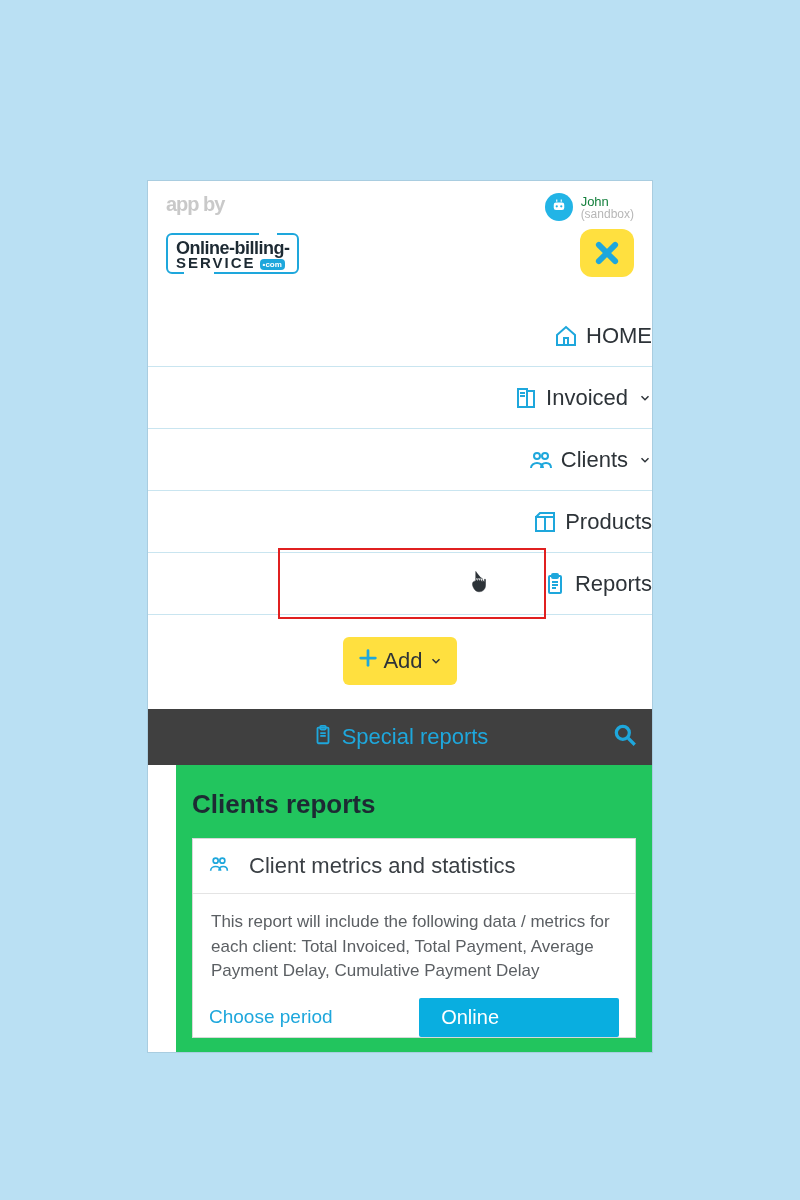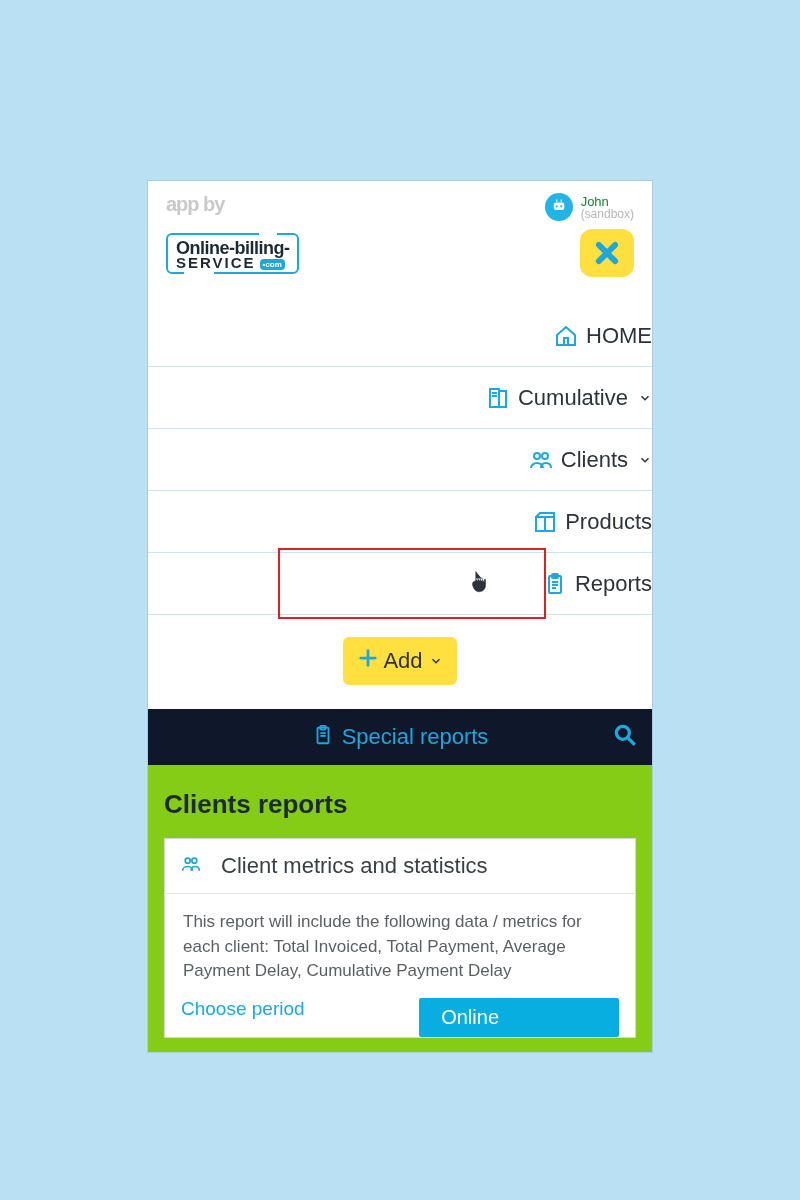--- a/index.html
+++ b/index.html
@@ -143,38 +143,39 @@
     padding: 10px 14px;
     display:flex; align-items:center; gap:4px;
     font-size:22px; color:#2d3338;
     cursor:pointer;
   }
   .add-btn .plus svg { width:22px; height:22px; stroke:#1ea7dc; stroke-width:3; fill:none; stroke-linecap:round;}
   .add-btn .chev svg { width:14px; height:14px; }
 
   
   .strip {
-    background:#0f172a;
+    background:#404040;
     height:56px;
     display:flex; align-items:center; justify-content:center;
     gap:8px; position:relative;
   }
   .strip .clip svg { width:22px; height:22px; stroke:#1ea7dc; fill:none; stroke-width:2;}
   .strip-label { color:#1ea7dc; font-size:22px; }
   .strip .search {
     position:absolute; right:14px; top:50%; transform:translateY(-50%);
     cursor:pointer;
   }
   .strip .search svg { width:26px; height:26px; stroke:#1ea7dc; stroke-width:3; fill:none;}
 
   
   .main {
-    background:#84cc16;
+    background:#22c55e;
     padding: 24px 16px 0 16px;
     min-height: 300px;
+    margin-left: 28px;
   }
   .main h1 {
     color:#1d2a33;
     font-size:26px;
     font-weight:700;
     margin-bottom:18px;
   }
   .card {
     background:#fff;
     border:1px solid #d8d8d8;
@@ -186,21 +187,21 @@
   }
   .card-head .ci svg { width:20px; height:20px; stroke:#1ea7dc; fill:none; stroke-width:2;}
   .card-head .ct { font-size:22px; color:#3a3f44; }
   .card-body {
     padding: 16px 18px 8px 18px;
     color:#5b5f63;
     font-size:17px;
     line-height:1.45;
   }
   .card-footer {
-    display:flex; justify-content:space-between;
+    display:flex; align-items:center; justify-content:space-between;
     padding: 6px 16px 0 16px;
   }
   .cf-label { color:#1ea7dc; font-size:19px; }
   .cf-btn {
     background:#09aee0;
     color:#fff;
     font-size:20px;
     padding: 8px 120px 8px 22px;
     border-radius:2px;
     white-space:nowrap;
@@ -260,21 +261,21 @@
 
     <div class="nav-item">
       <span class="nav-icon">
         <svg viewBox="0 0 24 24">
             <rect x="4" y="3" width="9" height="18"></rect>
             <rect x="13" y="5" width="7" height="16"></rect>
             <line x1="6" y1="7" x2="11" y2="7"></line>
             <line x1="6" y1="10" x2="11" y2="10"></line>
           </svg>
       </span>
-      <span>Cumulative</span>
+      <span>Invoiced</span>
       <span class="chev">
         <svg viewBox="0 0 24 24">
             <polyline points="6 9 12 15 18 9"></polyline>
           </svg>
       </span>
     </div>
 
     <div class="nav-item">
       <span class="nav-icon">
         <svg viewBox="0 0 24 24">

